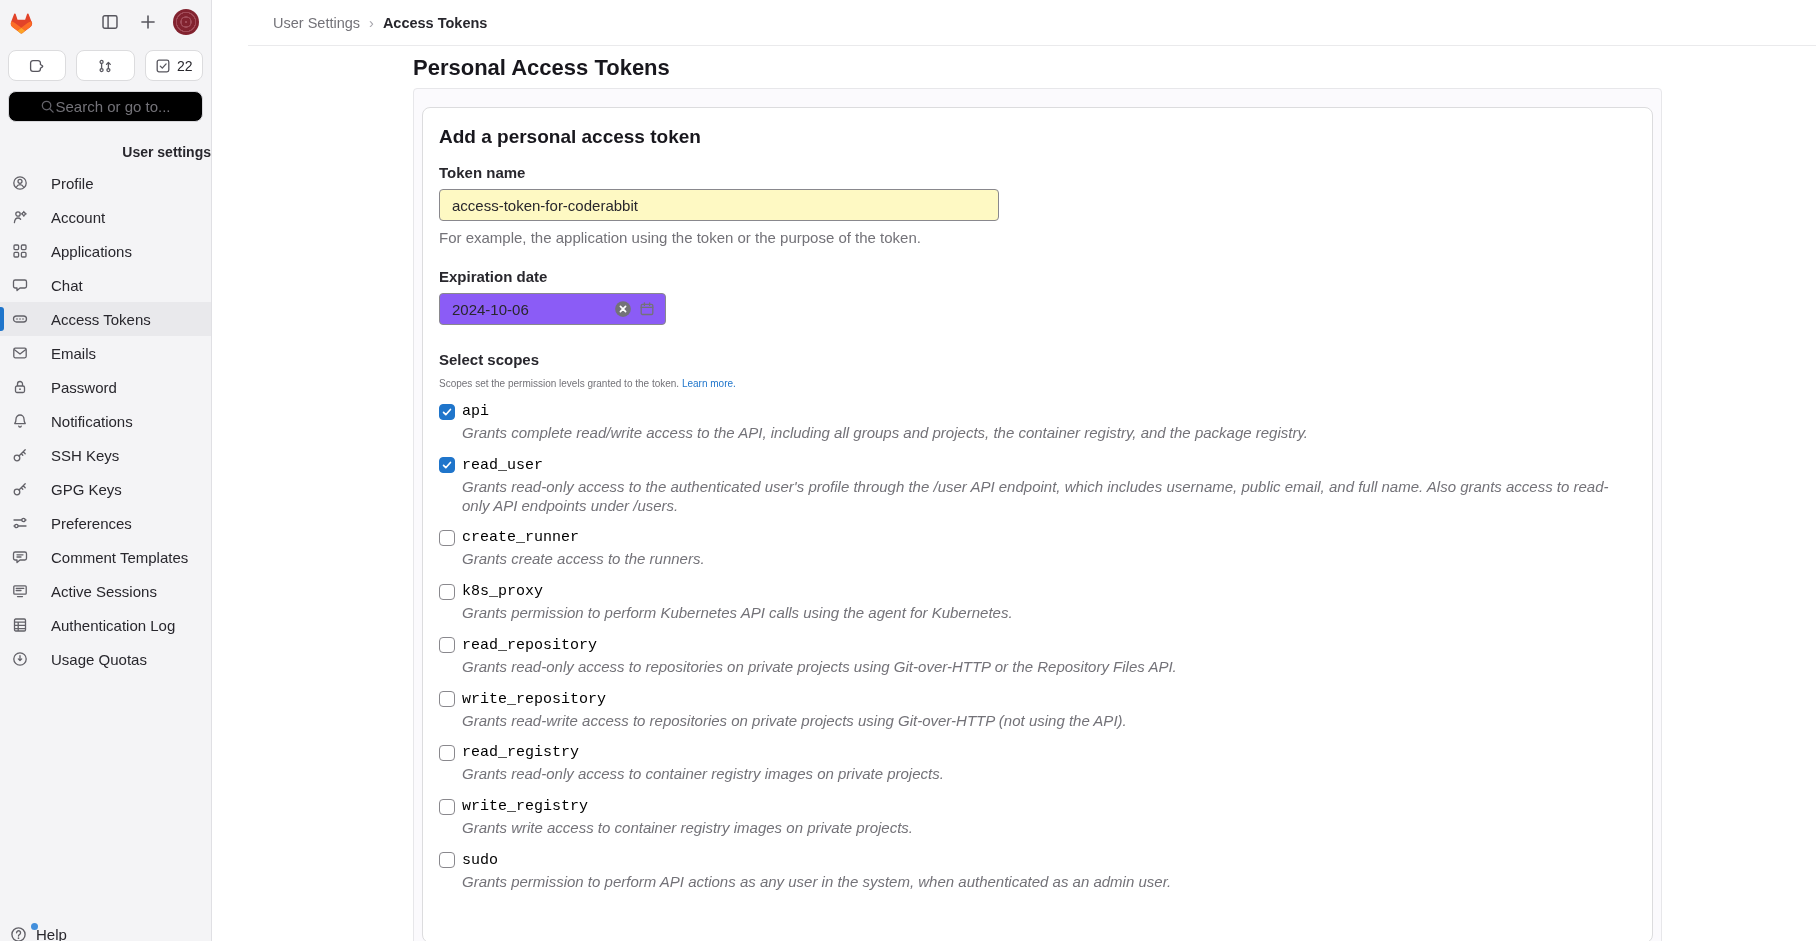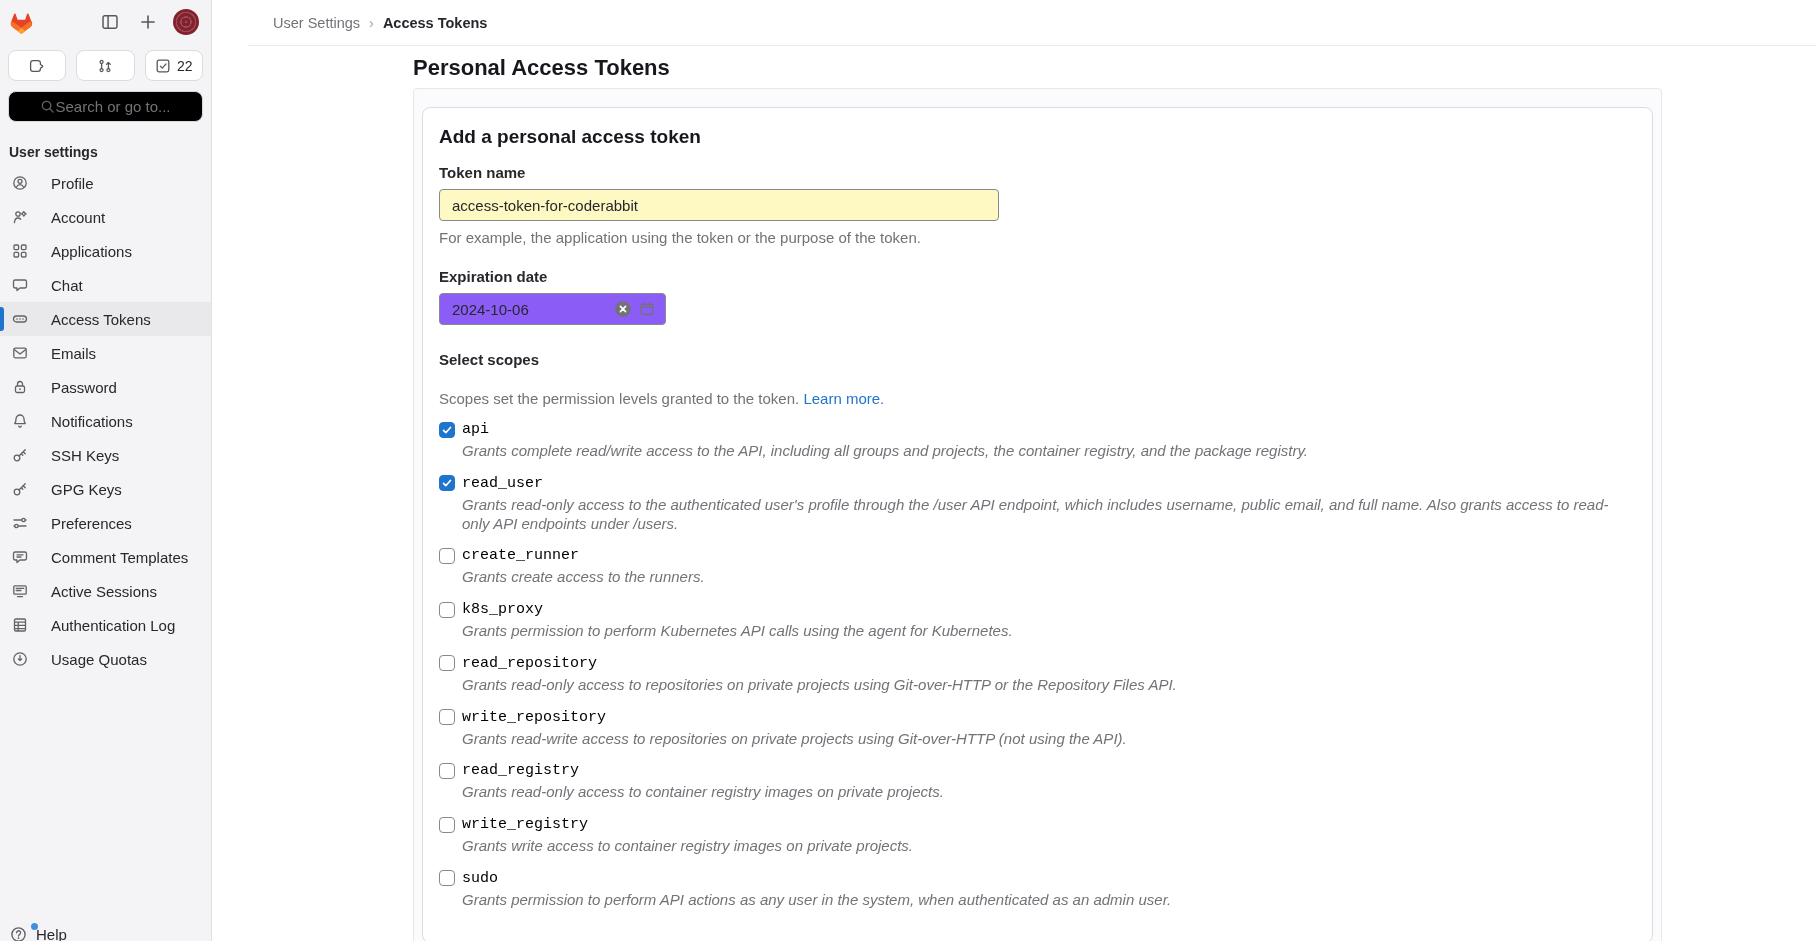--- a/index.html
+++ b/index.html
@@ -1,21 +1,21 @@
 <!DOCTYPE html>
 <html><head>
 <meta charset="utf-8">
 <style>
   * { margin:0; padding:0; box-sizing:border-box; }
   html,body { width:1816px; height:941px; overflow:hidden; background:#fff;
     font-family:"Liberation Sans", sans-serif; color:#28272d; }
 
   
   .sidebar { position:absolute; left:0; top:0; width:212px; height:941px;
-    background:#f4f4f6; border-right:1px solid #e0e0e4; }
+    background:#f4f4f6; border-right:1px solid #e0e0e4;text-align:right; }
   .topbar { display:flex; align-items:center; height:44px; padding:0 12px 0 8px; }
   .logo svg { width:27px; height:26px; display:block; }
   .topbar .spacer { flex:1; }
   .tb-ic { width:18px; height:18px; color:#57565e; cursor:pointer; }
   .tb-ic + .tb-ic { margin-left:20px; }
   .avatar { width:26px; height:26px; border-radius:50%; margin-left:16px; cursor:pointer;
     background:#82222f;
     background-image:repeating-radial-gradient(circle at 50% 50%, #a14b58 0 1px, transparent 1.5px 4.5px);
   }
   .pills { display:flex; gap:10px; padding:6px 8px 0 8px; }
@@ -60,21 +60,21 @@
     font-family:"Liberation Sans", sans-serif; background:#fef9c3; }
   .help-text { margin-top:8px; font-size:15px; color:#737278; }
   .mt { margin-top:22px; }
   .date-field { margin-top:8px; width:227px; height:32px; border:1px solid #89888d;
     border-radius:4px; display:flex; align-items:center; padding:0 10px 0 12px;
     font-size:15px; color:#28272d; background:#8b5cf6; cursor:text; }
   .date-field .flex { flex:1; }
   .icon-btn { width:18px; height:18px; color:#737278; cursor:pointer; }
   .icon-btn + .icon-btn { margin-left:7px; width:16px; height:16px; }
   .scopes-head { margin-top:26px; }
-  .scopes-hint { margin-top:22px; font-size:15px; color:#737278; }
+  .scopes-hint { margin-top:10px; font-size:10px; color:#737278; }
   .link { color:#1f75cb; cursor:pointer; text-decoration:none; }
   .scope { margin-top:14px; }
   .scope:first-of-type { margin-top:17px; }
   .scope-head { display:flex; align-items:center; gap:7px; cursor:pointer; }
   .cb { width:16px; height:16px; border:1px solid #89888d; border-radius:4px; background:#fff;
     display:flex; align-items:center; justify-content:center; flex:0 0 16px; }
   .cb .ck { width:12px; height:12px; display:none; }
   .cb.on { background:#1f75cb; border-color:#1f75cb; }
   .cb.on .ck { display:block; }
   .scope-label { font-size:15px; color:#000000;font-family:Liberation Mono, monospace; }

